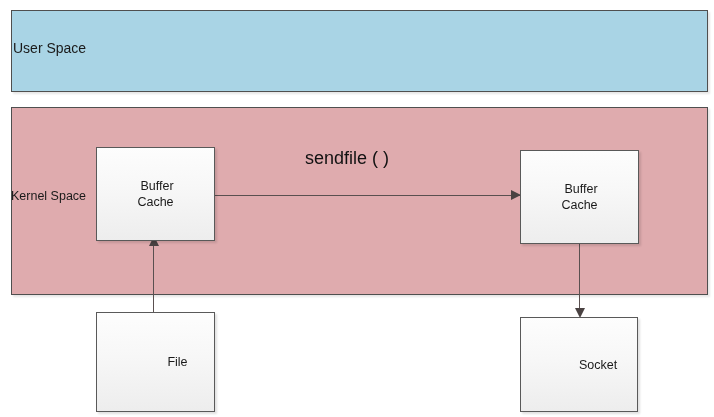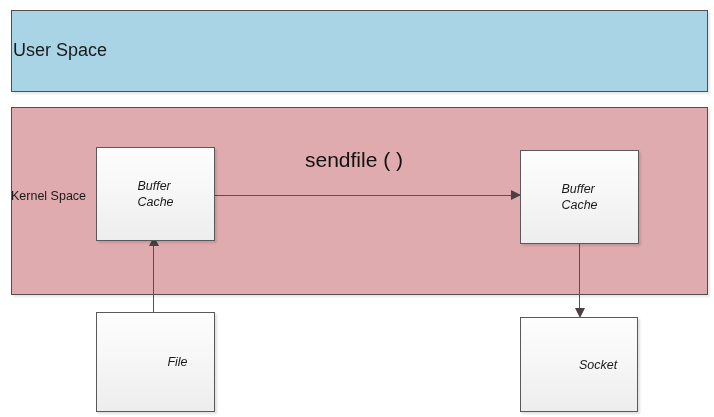--- a/index.html
+++ b/index.html
@@ -35,21 +35,21 @@
   #user-space-band {
     left: 11px;
     top: 10px;
     width: 697px;
     height: 82px;
     background: #a9d4e5;
   }
   #user-space-label {
     left: 13px;
     top: 41px;
-    font-size: 18px;
+    font-size: 14px;
   }
 
   #kernel-space-band {
     left: 11px;
     top: 107px;
     width: 697px;
     height: 188px;
     background: #dfabae;
   }
   #kernel-space-label {
@@ -62,22 +62,21 @@
   
   .node {
     position: absolute;
     box-sizing: border-box;
     border: 1px solid #595959;
     background: linear-gradient(to bottom, #fdfdfd 0%, #f7f7f7 45%, #ededed 100%);
     box-shadow: 2px 2px 2px rgba(0,0,0,0.12);
     display: flex;
     align-items: center;
     justify-content: center;
-    text-align: left;
-    font-style: italic;
+    text-align: right;
   }
   .node-label {
     color: #1a1a1a;
     font-size: 12.5px;
     line-height: 1.28;
     white-space: pre-line;
   }
 
   #buffer-cache-left  { left: 96px;  top: 147px; width: 119px; height: 94px; }
   #buffer-cache-right { left: 520px; top: 150px; width: 119px; height: 94px; }
@@ -105,21 +104,21 @@
     width: 0;
     height: 0;
     border-top: 5px solid transparent;
     border-bottom: 5px solid transparent;
     border-left: 10px solid #4a4242;
   }
   #sendfile-label {
     position: absolute;
     left: 305px;
     top: 148px;
-    font-size: 21px;
+    font-size: 18px;
     color: #111111;
     white-space: nowrap;
   }
 
   
   #file-to-buffer-line {
     left: 153px;
     top: 245px;
     height: 68px;
   }

